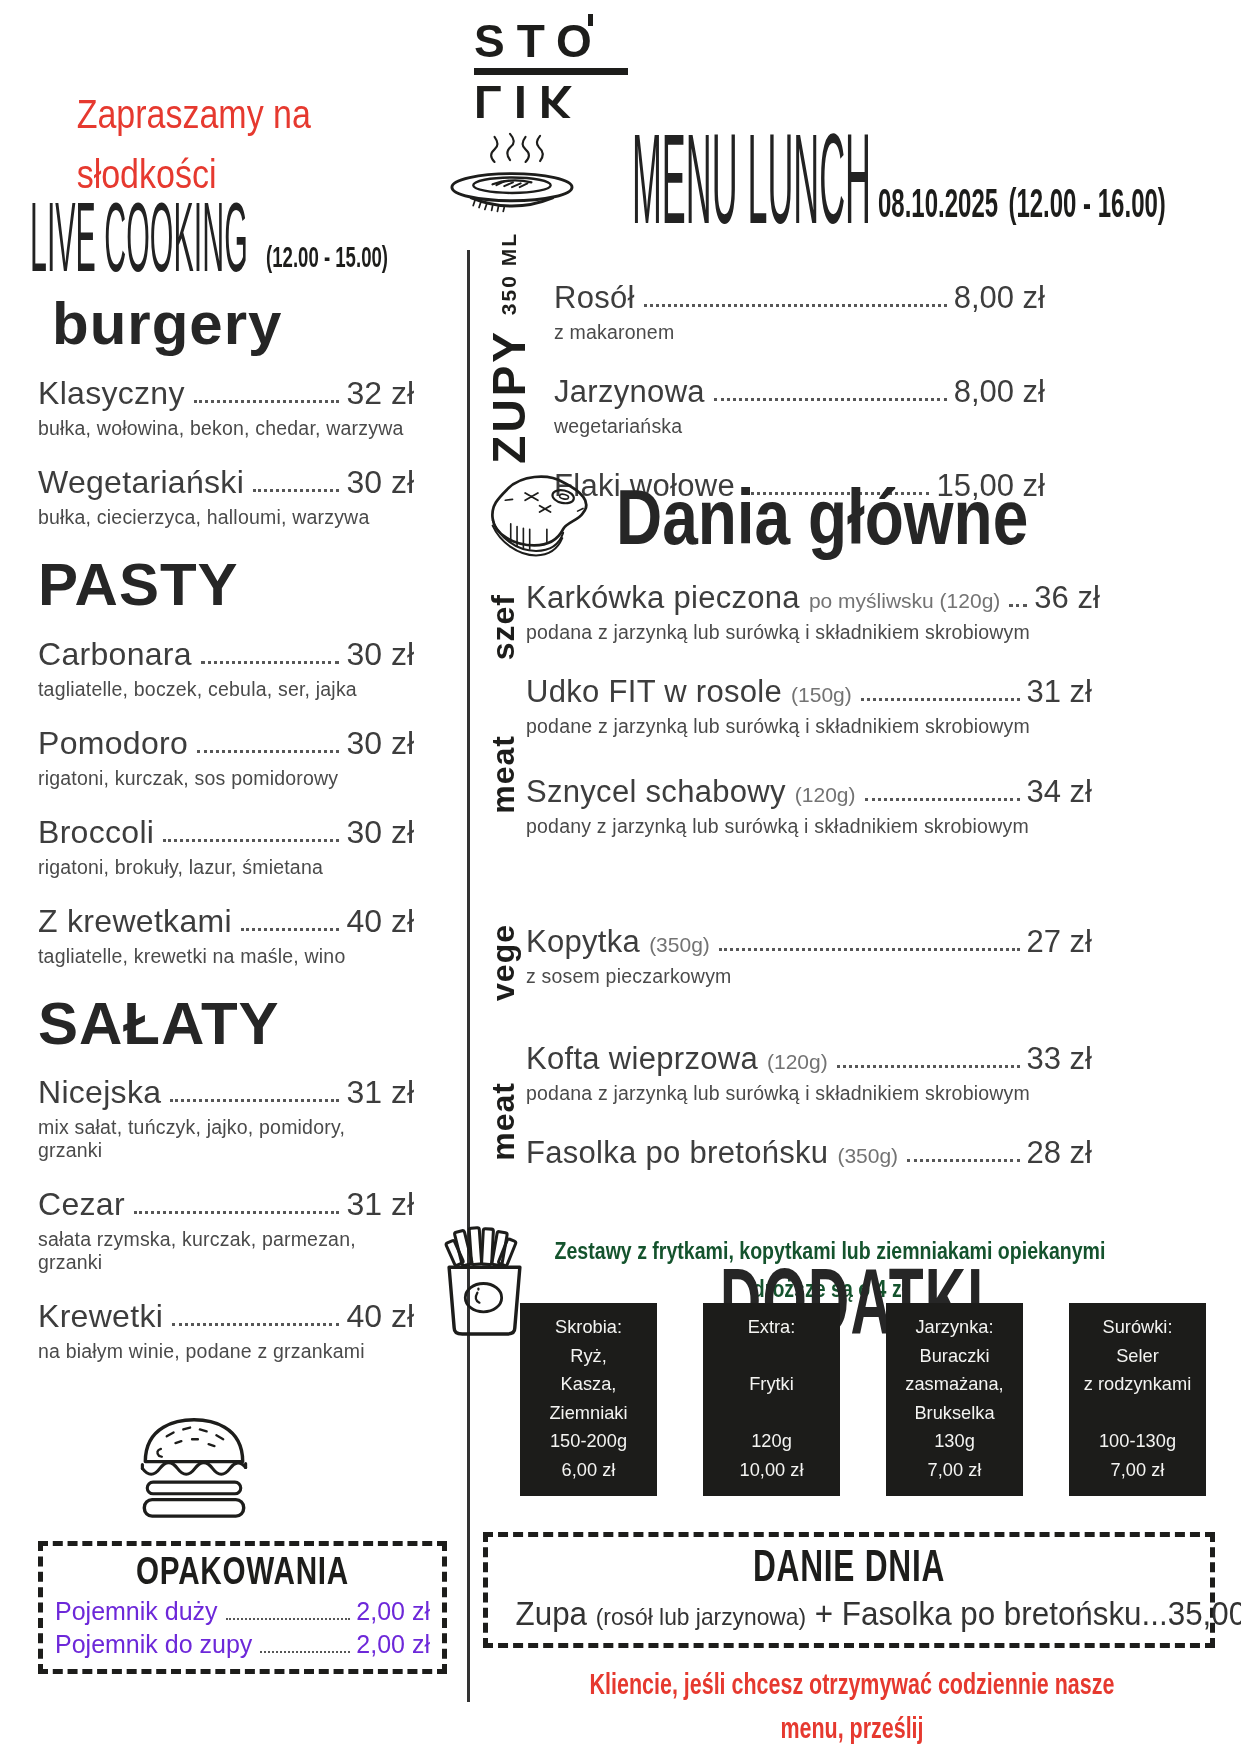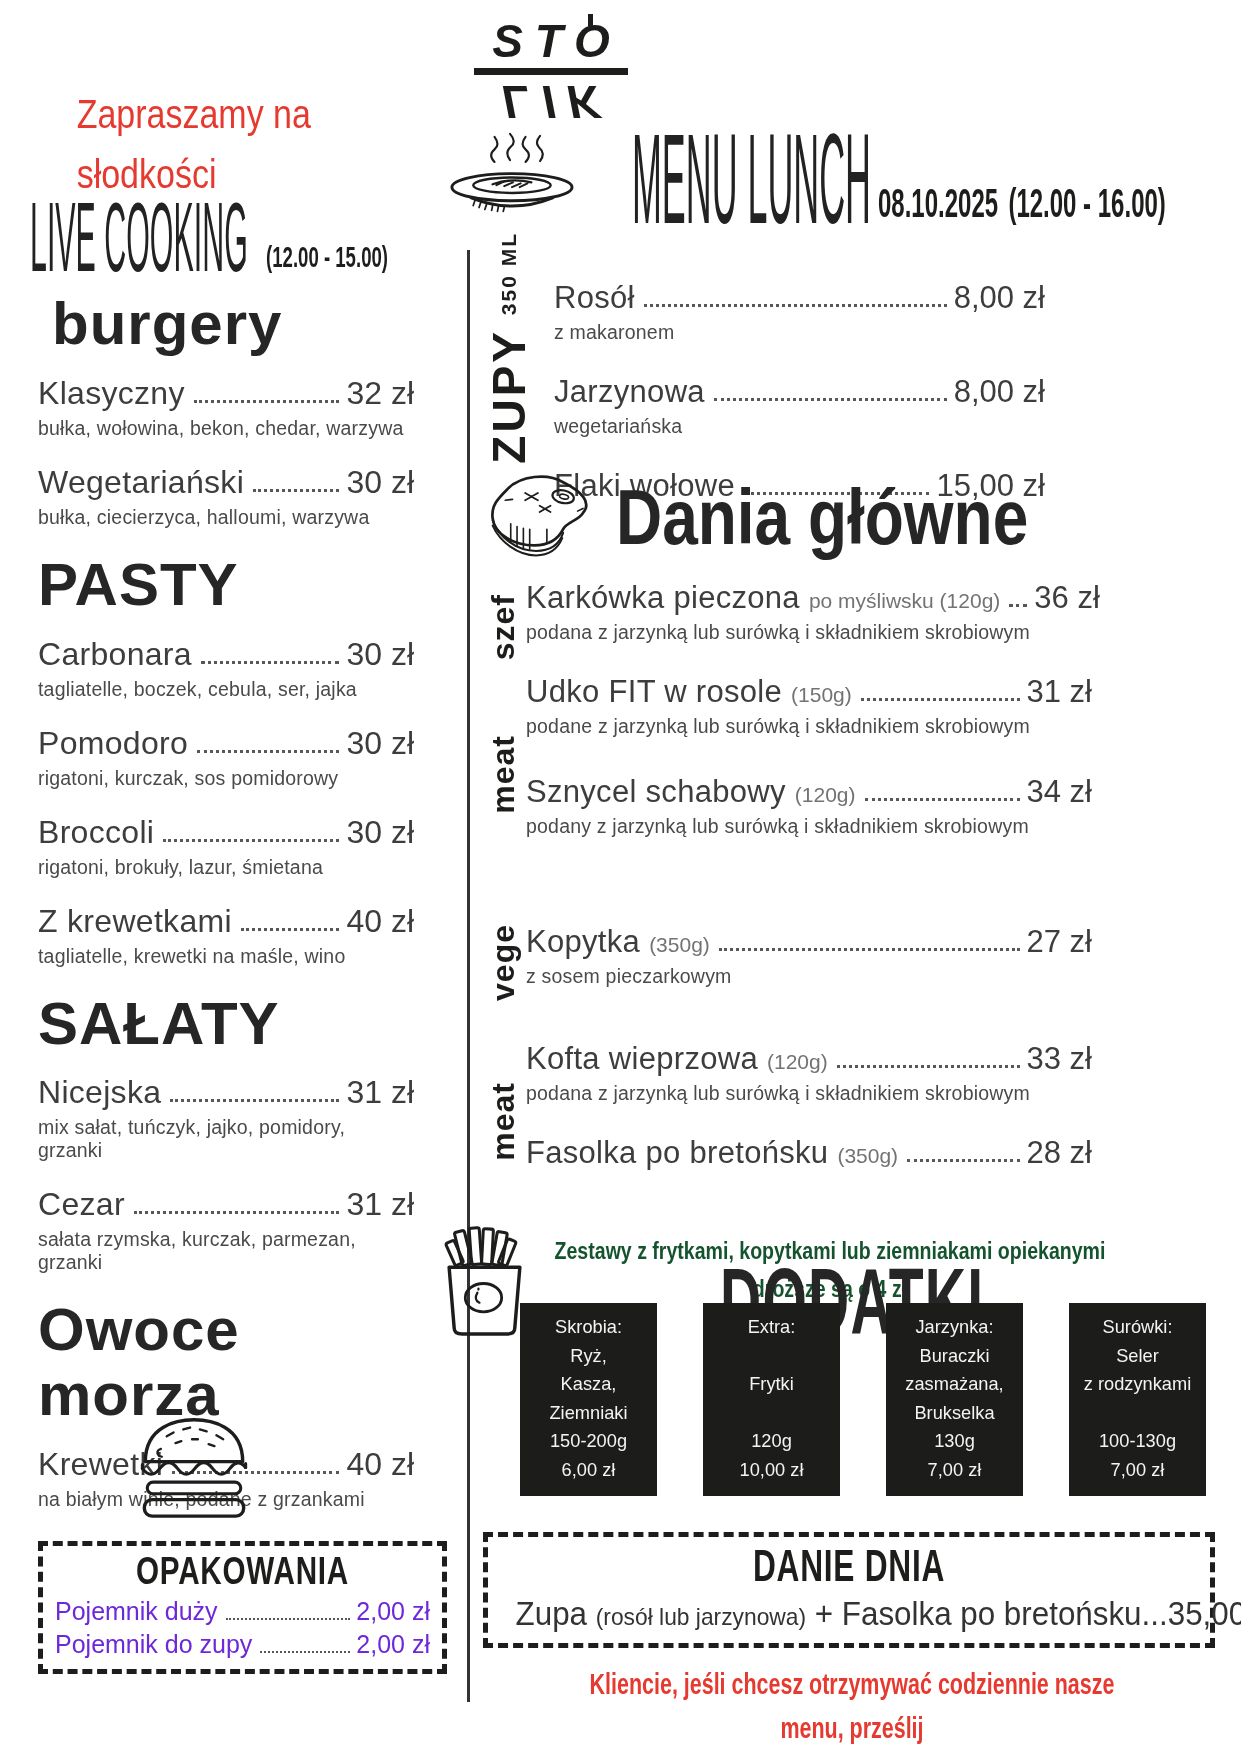--- a/index.html
+++ b/index.html
@@ -4,21 +4,21 @@
 <style>
   html,body{margin:0;padding:0;background:#ffffff;}
   body{font-family:"Liberation Sans","DejaVu Sans",sans-serif;color:#1d1d1b;}
   #page{position:relative;width:1241px;height:1755px;background:#fff;overflow:hidden;}
 
   
   #promo{position:absolute;left:50px;top:84px;width:355px;text-align:left;
          color:#e6392f;font-weight:normal;font-size:40px;line-height:1.5;}
   #promo .ln{display:block;transform:scaleX(.85);}
 
-  #logo{position:absolute;left:462px;top:18px;width:178px;text-align:center;font-style:italic;}
+  #logo{position:absolute;left:462px;top:18px;width:178px;}
   .logo-word{display:block;font-weight:bold;font-size:46px;line-height:1.02;
              letter-spacing:12px;padding-left:12px;color:#1d1d1b;}
   .logo-word.flip{transform:scaleY(-1);}
   .logo-rule{height:7px;background:#1d1d1b;margin:3px 12px;}
   .logo-tick{position:absolute;left:126px;top:-4px;width:5px;height:12px;background:#1d1d1b;}
   #logo svg{display:block;margin:6px 0 0 -22px;}
 
   #menu-lunch{position:absolute;left:632px;top:128px;display:flex;align-items:flex-end;}
   #ml-title-wrap{width:240px;height:100px;overflow:visible;text-decoration:underline;}
   #ml-title{display:inline-block;font-size:128px;line-height:.80;white-space:nowrap;
@@ -240,21 +240,20 @@
         <div class="mi-row">
           <span class="mi-name">Cezar</span>
           <span class="mi-dots"></span>
           <span class="mi-price">31 zł</span>
         </div>
         <div class="mi-desc">sałata rzymska, kurczak, parmezan, grzanki</div>
       </div>
     </div>
 
     <div class="sec">
-      <div class="sec-title wrap">Owoce morza</div>
       <div class="menu-item">
         <div class="mi-row">
           <span class="mi-name">Krewetki</span>
           <span class="mi-dots"></span>
           <span class="mi-price">40 zł</span>
         </div>
         <div class="mi-desc">na białym winie, podane z grzankami</div>
       </div>
     </div>
   </div>

